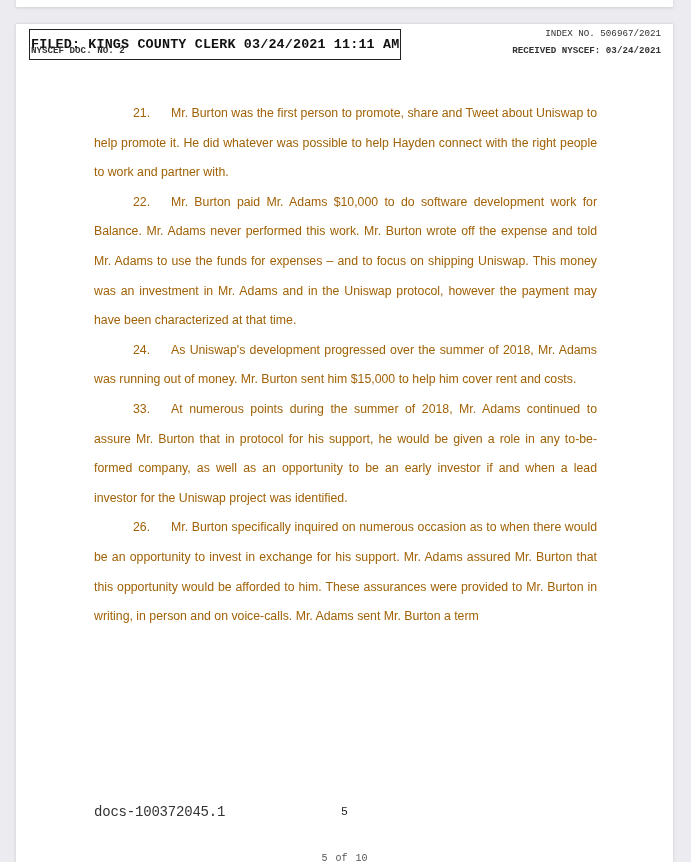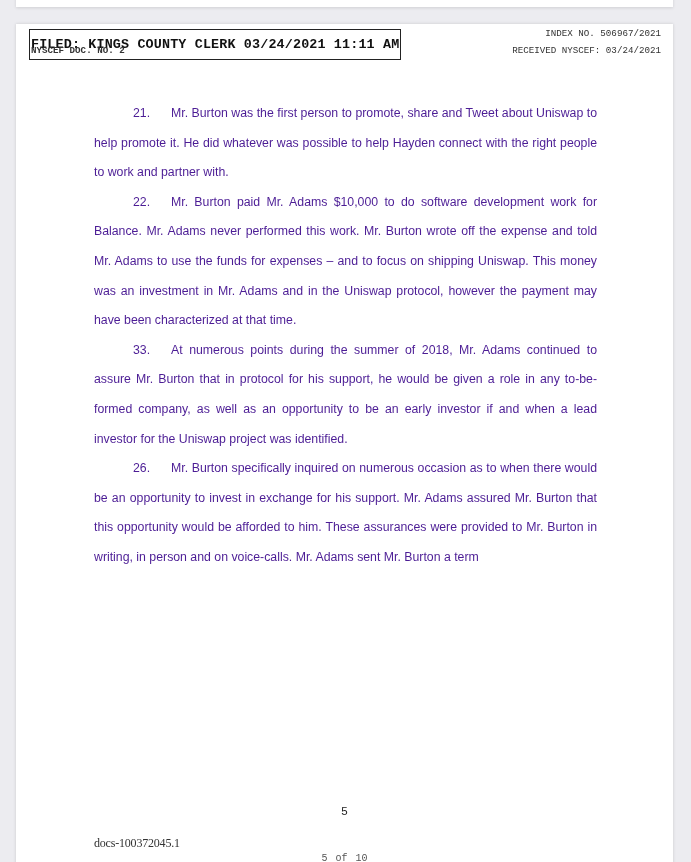--- a/index.html
+++ b/index.html
@@ -67,29 +67,30 @@
       text-align: center;
     }
     .hdr-received {
       position: absolute;
       right: 12px;
       top: 21px;
       font-family: "Liberation Mono", monospace;
       font-size: 9.2px;
       color: #333;
       white-space: nowrap;
+      font-weight: bold;
     }
     .body-text {
       position: absolute;
       left: 78px;
       top: 75px;
       width: 503px;
       font-size: 12.3px;
       line-height: 29.6px;
-      color: #4c1d95;
+      color: #a16207;
       text-align: justify;
     }
     .para {
       margin: 0;
       text-indent: 39px;
     }
     .para-num {
       display: inline-block;
       width: 38px;
       text-indent: 0;
@@ -100,23 +101,23 @@
       width: 657px;
       top: 781px;
       text-align: center;
       font-family: "Liberation Sans", sans-serif;
       font-size: 11.5px;
       color: #222;
     }
     .doc-id {
       position: absolute;
       left: 78px;
-      top: 812px;
-      font-family: Liberation Serif, serif;
-      font-size: 12px;
+      top: 780px;
+      font-family: Liberation Mono, monospace;
+      font-size: 14px;
       color: #333;
       letter-spacing: -0.2px;
     }
     .page-of {
       position: absolute;
       left: 0;
       width: 657px;
       top: 829px;
       text-align: center;
       font-family: "Liberation Mono", monospace;
@@ -132,20 +133,21 @@
 
 <div class="page">
   <div class="hdr-filed">FILED: KINGS COUNTY CLERK 03/24/2021 11:11 AM</div>
   <div class="hdr-doc">NYSCEF DOC. NO. 2</div>
   <div class="hdr-index">INDEX NO. 506967/2021</div>
   <div class="hdr-received">RECEIVED NYSCEF: 03/24/2021</div>
 
   <div class="body-text">
     <p class="para"><span class="para-num">21.</span><span>Mr. Burton was the first person to promote, share and Tweet about Uniswap to help promote it. He did whatever was possible to help Hayden connect with the right people to work and partner with.</span></p>
     <p class="para"><span class="para-num">22.</span><span>Mr. Burton paid Mr. Adams $10,000 to do software development work for Balance. Mr. Adams never performed this work.  Mr. Burton wrote off the expense and told Mr. Adams to use the funds for expenses – and to focus on shipping Uniswap. This money was an investment in Mr. Adams and in the Uniswap protocol, however the payment may have been characterized at that time.</span></p>
+    <p class="para"><span class="para-num">24.</span><span>As Uniswap's development progressed over the summer of 2018, Mr. Adams was running out of money. Mr. Burton sent him $15,000 to help him cover rent and costs.</span></p>
     <p class="para"><span class="para-num">33.</span><span>At numerous points during the summer of 2018, Mr. Adams continued to assure Mr. Burton that in protocol for his support, he would be given a role in any to-be-formed company, as well as an opportunity to be an early investor if and when a lead investor for the Uniswap project was identified.</span></p>
     <p class="para"><span class="para-num">26.</span><span>Mr. Burton specifically inquired on numerous occasion as to when there would be an opportunity to invest in exchange for his support. Mr. Adams assured Mr. Burton that this opportunity would be afforded to him. These assurances were provided to Mr. Burton in writing, in person and on voice-calls.  Mr. Adams sent Mr. Burton a term</span></p>
   </div>
 
   <div class="page-number">5</div>
   <div class="doc-id">docs-100372045.1</div>
   <div class="page-of">5 of 10</div>
 </div>
 
 </body></html>

